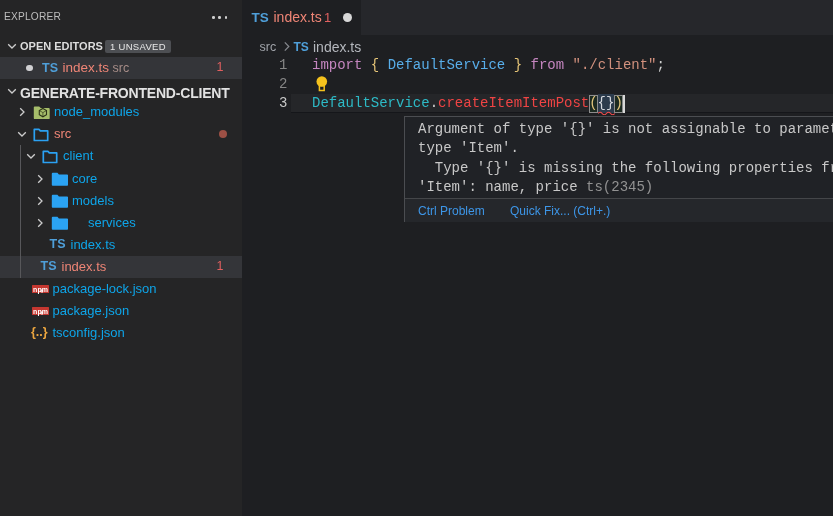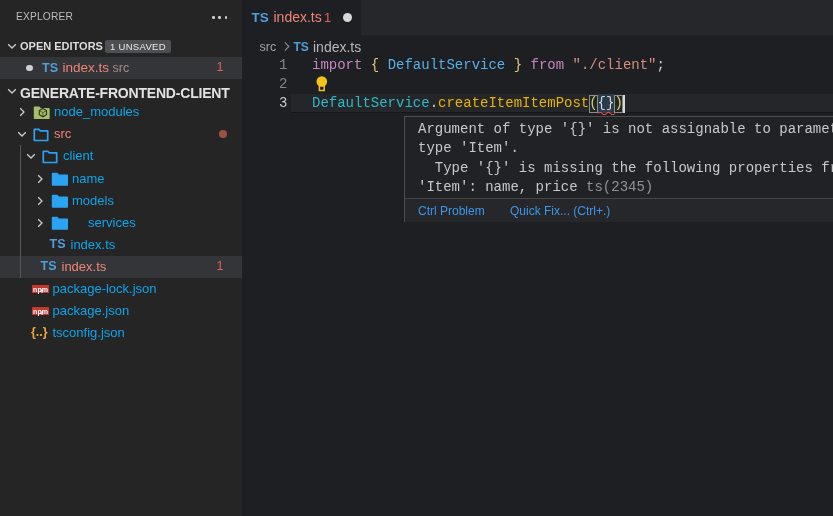--- a/index.html
+++ b/index.html
@@ -11,21 +11,21 @@
   .row{position:absolute;left:0;width:242px;height:22px;}
   .lbl{position:absolute;font-size:13px;color:#0ea5e9;top:3px;}
   .chev{position:absolute;width:16px;height:16px;top:3px;}
   .ticon{position:absolute;font-size:12.5px;font-weight:700;color:#4f9fd9;top:3.5px;}
 </style>
 </head>
 <body>
 
 <div class="abs" style="left:0;top:0;width:242px;height:516px;background:#252526;"></div>
 
-<div class="abs" style="left:16px;top:11px;font-size:10.2px;color:#bdbdbd;letter-spacing:.2px;">EXPLORER</div>
+<div class="abs" style="left:4px;top:11px;font-size:10.2px;color:#bdbdbd;letter-spacing:.2px;">EXPLORER</div>
 <div class="abs" style="left:212px;top:16px;width:20px;height:4px;">
   <span style="position:absolute;left:0;top:0;width:2.6px;height:2.6px;border-radius:50%;background:#cfcfcf;"></span>
   <span style="position:absolute;left:6.4px;top:0;width:2.6px;height:2.6px;border-radius:50%;background:#cfcfcf;"></span>
   <span style="position:absolute;left:12.8px;top:0;width:2.6px;height:2.6px;border-radius:50%;background:#cfcfcf;"></span>
 </div>
 
 <div class="row" style="top:35px;">
   <svg class="chev" style="left:4px;" viewBox="0 0 16 16">
       <path d="M4.2 6.2l3.8 3.8 3.8-3.8" stroke="#cccccc" stroke-width="1.3" fill="none"></path>
     </svg>
@@ -84,21 +84,21 @@
   <div class="lbl" style="left:63px;">client</div>
 </div>
 
 <div class="row" style="top:167.5px;">
   <svg class="chev" style="left:32px;" viewBox="0 0 16 16">
       <path d="M6.2 4.2l3.8 3.8-3.8 3.8" stroke="#cccccc" stroke-width="1.3" fill="none"></path>
     </svg>
   <svg class="abs" style="left:50.5px;top:3.5px;" width="17" height="16" viewBox="0 0 17 16">
     <path d="M.8 1.8 h5.6 l1.5 1.7 h8.3 c.5 0 .9.4.9.9 v9.4 c0 .5-.4.9-.9.9 H1.7 c-.5 0-.9-.4-.9-.9 V2.7 c0-.5.4-.9.9-.9z" fill="#2ba3f3"></path>
   </svg>
-  <div class="lbl" style="left:72px;">name</div>
+  <div class="lbl" style="left:72px;">core</div>
 </div>
 
 <div class="row" style="top:189.6px;">
   <svg class="chev" style="left:32px;" viewBox="0 0 16 16">
       <path d="M6.2 4.2l3.8 3.8-3.8 3.8" stroke="#cccccc" stroke-width="1.3" fill="none"></path>
     </svg>
   <svg class="abs" style="left:50.5px;top:3.5px;" width="17" height="16" viewBox="0 0 17 16">
     <path d="M.8 1.8 h5.6 l1.5 1.7 h8.3 c.5 0 .9.4.9.9 v9.4 c0 .5-.4.9-.9.9 H1.7 c-.5 0-.9-.4-.9-.9 V2.7 c0-.5.4-.9.9-.9z" fill="#2ba3f3"></path>
   </svg>
   <div class="lbl" style="left:72px;text-align:center;">models</div>
@@ -169,21 +169,21 @@
 2
 <span style="color:#c9c9c9;">3</span></div>
 
 <div class="mono abs" style="left:312px;top:56px;"><span style="color:#c586c0;">import</span> <span style="color:#e8c678;">{</span> <span style="color:#58aeea;">DefaultService</span> <span style="color:#e8c678;">}</span> <span style="color:#c586c0;">from</span> <span style="color:#d2917e;">"./client"</span><span style="color:#cfcfcf;">;</span></div>
 
 <svg class="abs" style="left:314.5px;top:75.5px;" width="14" height="16" viewBox="0 0 14 16">
   <circle cx="6.8" cy="5.5" r="5.3" fill="#f5c21d"></circle>
   <path d="M4.4 9.5 h4.8 v4.9 h-4.8 z" fill="none" stroke="#f5c21d" stroke-width="1.5"></path>
 </svg>
 
-<div class="mono abs" style="left:312px;top:94px;"><span style="color:#2dbac6;">DefaultService</span><span style="color:#cfcfcf;">.</span><span style="color:#eab308;">createItemItemPost</span></div>
+<div class="mono abs" style="left:312px;top:94px;"><span style="color:#2dbac6;">DefaultService</span><span style="color:#cfcfcf;">.</span><span style="color:#ef4444;">createItemItemPost</span></div>
 
 <div class="abs" style="left:589.2px;top:94.5px;width:8.4px;height:18px;background:#1c2a21;border:1px solid #8c8c8c;box-sizing:border-box;"></div>
 <div class="abs" style="left:614.4px;top:94.5px;width:8.4px;height:18px;background:#1c2a21;border:1px solid #8c8c8c;box-sizing:border-box;"></div>
 <div class="abs" style="left:597.6px;top:94px;width:16.8px;height:19px;background:#2c3b4c;"></div>
 <div class="mono abs" style="left:589.2px;top:94px;"><span style="color:#e2c57c;">(</span><span style="color:#d6d9de;">{}</span><span style="color:#e2c57c;">)</span></div>
 
 <svg class="abs" style="left:597.6px;top:109.5px;" width="17" height="5" viewBox="0 0 17 5">
   <path d="M0 3.5 q2.1-2.5 4.2 0 t4.2 0 t4.2 0 t4.2 0" stroke="#f14c4c" stroke-width="1.1" fill="none"></path>
 </svg>
 

